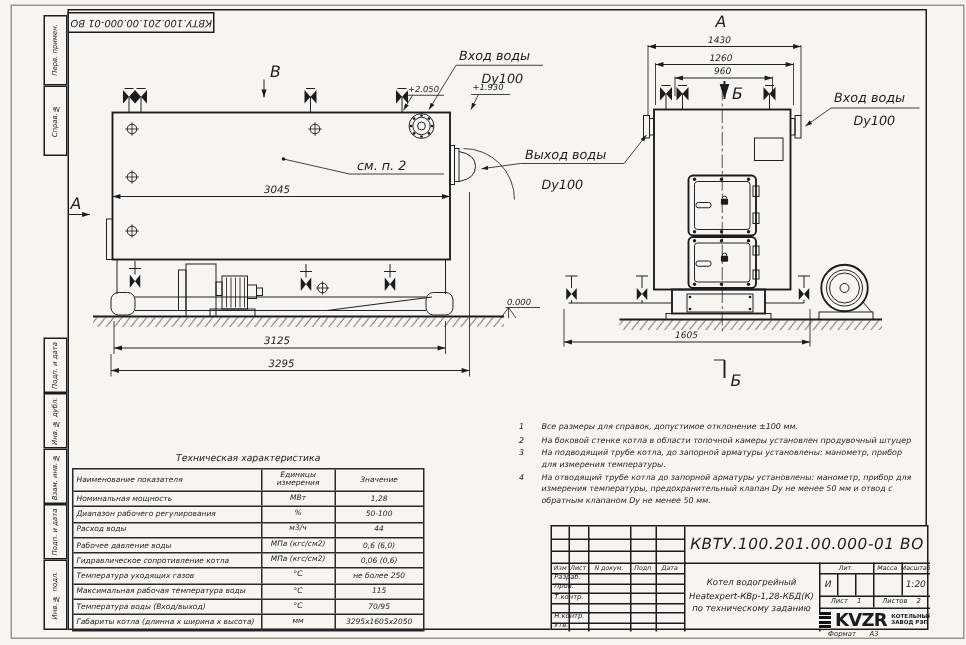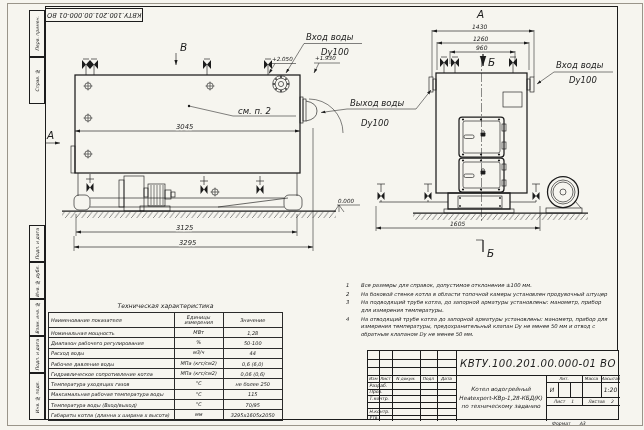--- a/index.html
+++ b/index.html
@@ -557,20 +557,30 @@
 
     <div class="cell t45" style="left:178px;top:46px;width:36px;height:8px;gap:6px;">
       <span>Лист</span>
         <span>1</span>
     </div>
     <div class="cell t45" style="left:214px;top:46px;width:38px;height:8px;gap:6px;">
       <span>Листов</span>
         <span>2</span>
     </div>
 
+    <div class="cell" style="left:178px;top:54px;width:74px;height:16px;">
+      <div class="logo">
+        <span class="logoblock"></span>
+        <span class="logotxt">KVZR</span>
+        <span class="logosub">
+          <span>КОТЕЛЬНЫЙ</span><br>
+          <span>ЗАВОД РЭП</span>
+        </span>
+      </div>
+    </div>
   </div>
 
   <div class="fmt">
     <span>Формат</span>
     <span>А3</span>
   </div>
 
 </div>
 
 </body></html>

